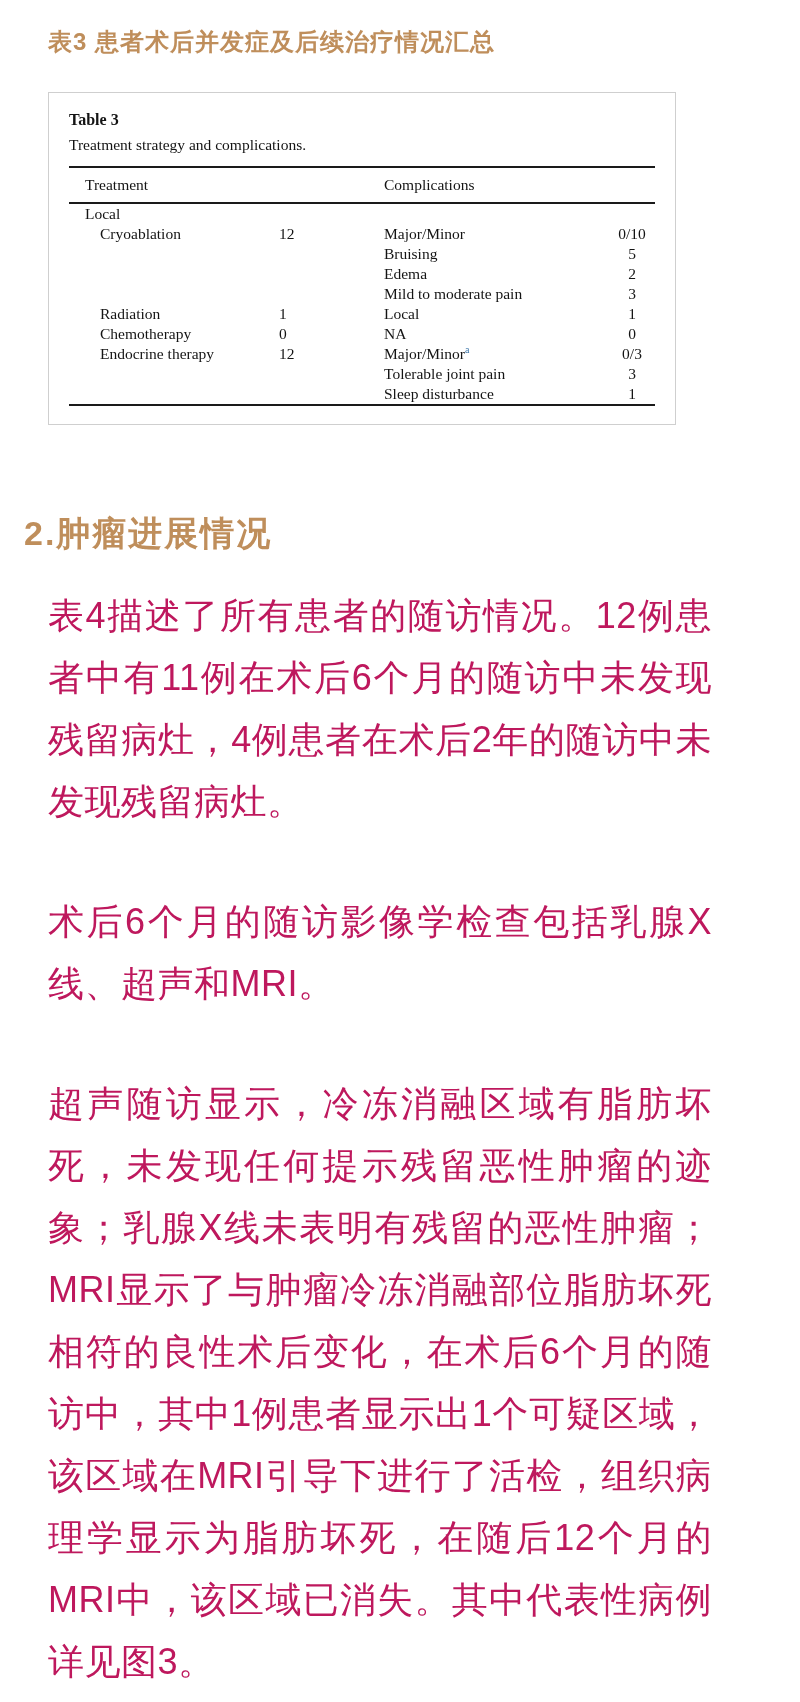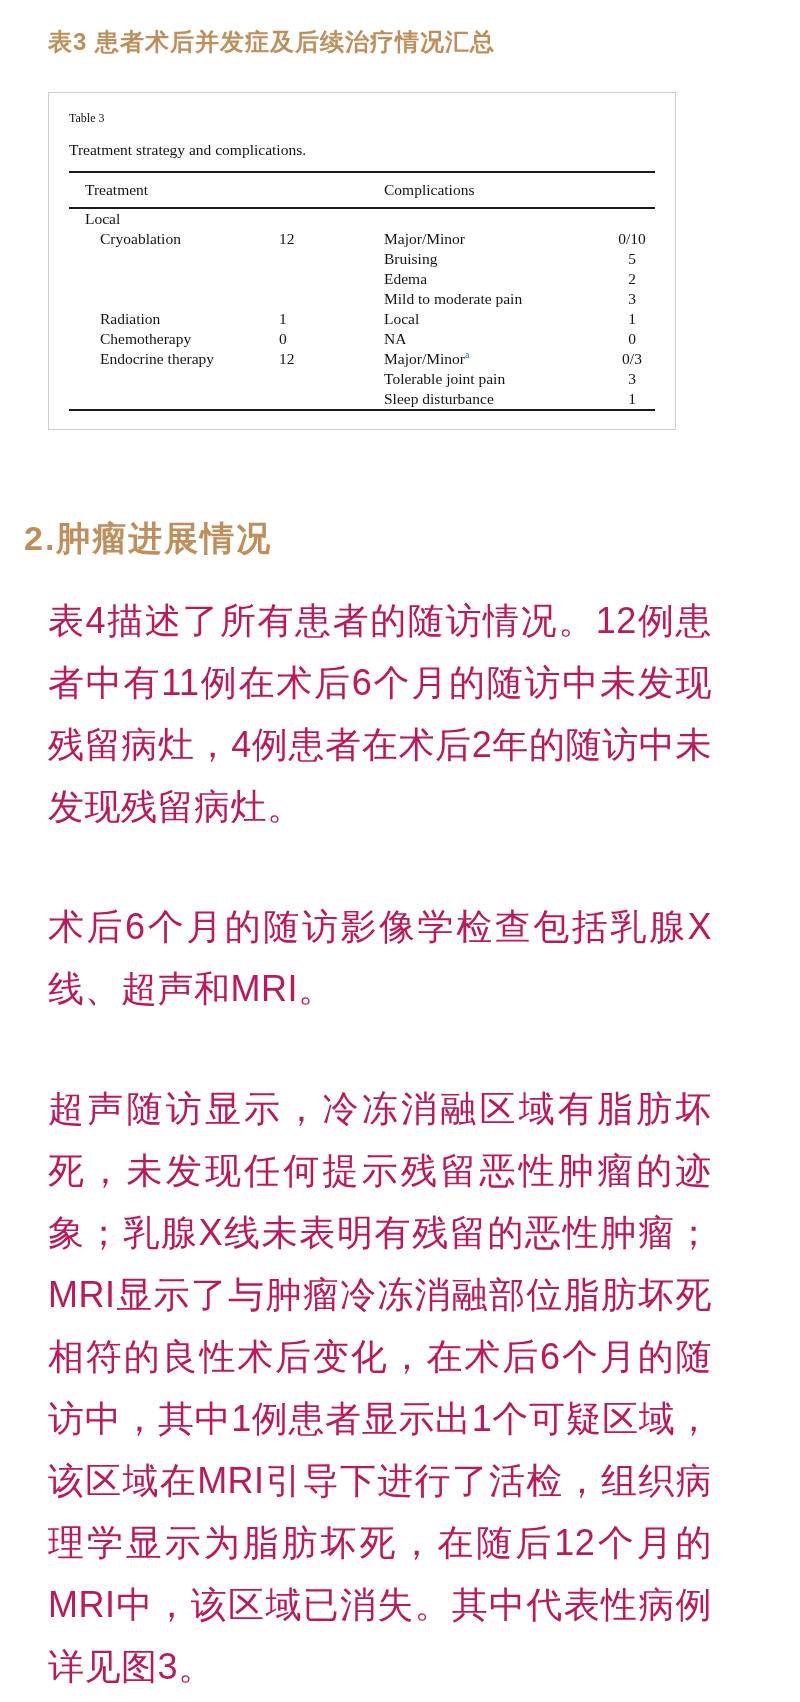--- a/index.html
+++ b/index.html
@@ -22,22 +22,22 @@
   }
   .table-box {
     margin:34px 0 0 48px;
     width:628px;
     border:1px solid var(--box-border,#CFCFCF);
     background:#ffffff;
     padding:18px 20px 18px 20px;
     font-family:"Liberation Serif","DejaVu Serif",serif;
     color:#141414;
   }
-  .tbl-label { font-weight:normal; font-size:12px; }
-  .tbl-caption { font-size:15.5px; margin-top:15px; }
+  .tbl-label { font-weight:bold; font-size:16px; }
+  .tbl-caption { font-size:15.5px; margin-top:7px; }
   .rule { height:2px; background:var(--rule,#1A1A1A); }
   .rule.top { margin-top:12px; }
   .tbl-grid {
     display:grid;
     grid-template-columns:210px 105px 225px 1fr;
     font-size:15.5px;
   }
   .tbl-header { padding:8px 0; }
   .tbl-row { line-height:20px; }
   .c-treatment { padding-left:16px; }

